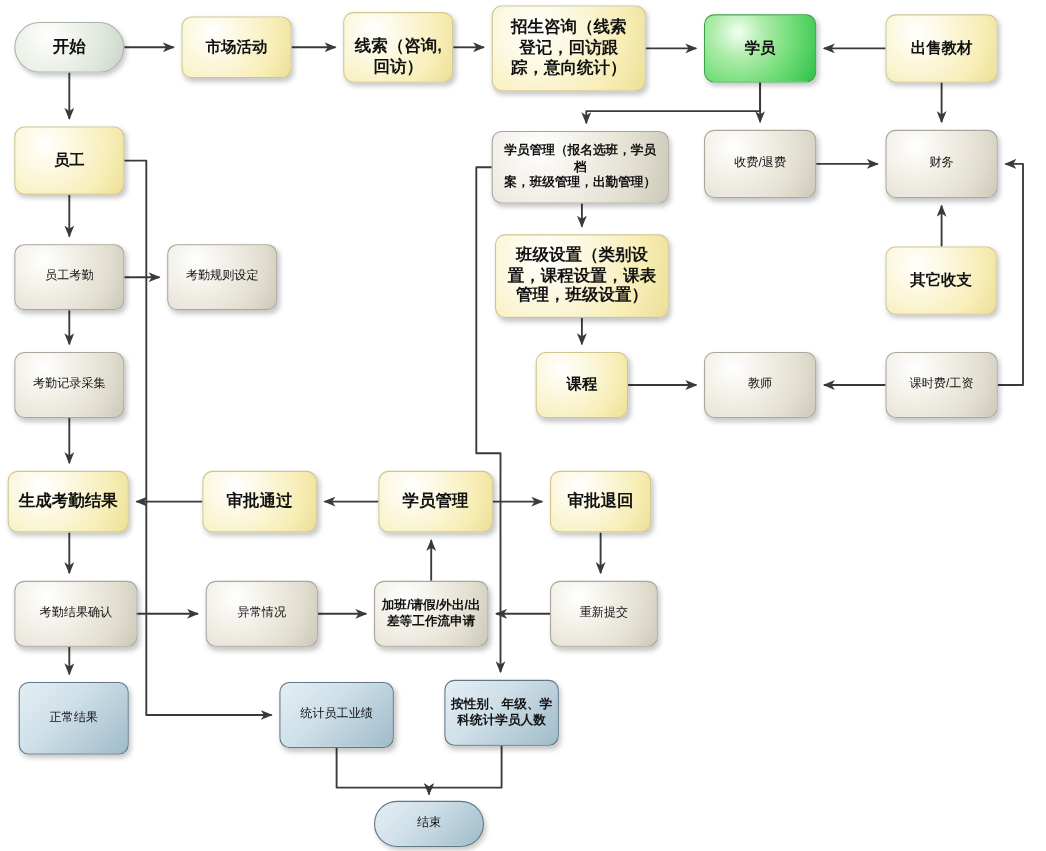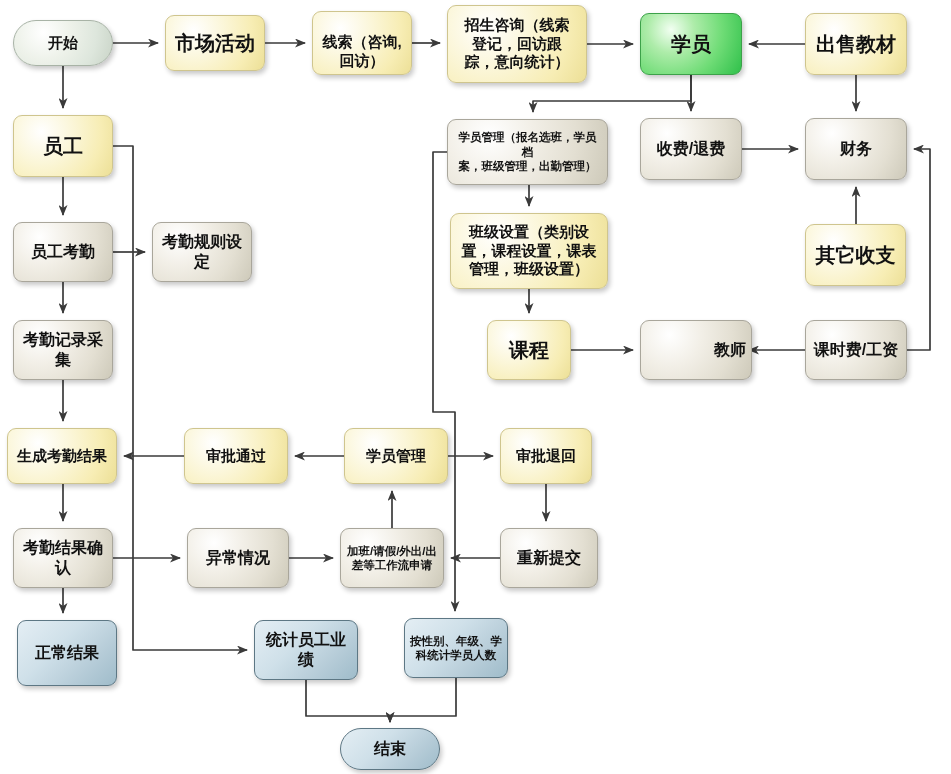--- a/index.html
+++ b/index.html
@@ -22,23 +22,23 @@
   .n-green{border:1px solid #3da14a;
      background:radial-gradient(circle at 30% 26%, #f2fff2 0%, #aeeCaa 28%, #6fdc76 62%, #2fc04a 100%);}
   
   .n-blue{border:1px solid #5d7784;border-width:1.5px;
      background:linear-gradient(135deg,#e4eef4 0%,#cfe0e9 40%,#b6ccd8 72%, #9fbcca 100%);}
   
   .pill{border-radius:999px;}
   .n-start{border:1px solid #a8b3a6;
      background:radial-gradient(circle at 30% 26%, #ffffff 0%, #eef2ea 36%, #dde6dc 70%, #c8d3c6 100%);}
 
-  .f-lg{font-size:20px;font-weight:bold;}
+  .f-lg{font-size:14px;font-weight:bold;}
   .f-md{font-size:15px;font-weight:bold;}
-  .f-sm{font-size:16px;font-weight:bold;}
+  .f-sm{font-size:11px;font-weight:normal;}
   .f-xs{font-size:11.5px;font-weight:bold;}
 </style>
 </head>
 <body>
 
 <div id="canvas">
   <svg class="edges">
     <defs>
       <marker id="ah" markerWidth="11" markerHeight="9" refX="10" refY="4.5" orient="auto" markerUnits="userSpaceOnUse">
         <path d="M0,0 L11,4.5 L0,9 L3,4.5 Z" fill="#3a3a3a"></path>
@@ -129,39 +129,39 @@
       </div>
       <div class="node n-yellow f-lg" style="left: 805px; top: 224px; width: 101px; height: 62px;">
         <span style="white-space: pre-line;">其它收支</span>
       </div>
       <div class="node n-grey f-sm" style="left: 13px; top: 320px; width: 100px; height: 60px;">
         <span style="white-space: pre-line;">考勤记录采集</span>
       </div>
       <div class="node n-yellow f-lg" style="left: 487px; top: 320px; width: 84px; height: 60px;">
         <span style="white-space: pre-line;">课程</span>
       </div>
-      <div class="node n-grey f-sm" style="left: 640px; top: 320px; width: 112px; height: 60px; justify-content: flex-end;">
+      <div class="node n-grey f-sm" style="left: 640px; top: 320px; width: 102px; height: 60px;">
         <span style="white-space: pre-line;">教师</span>
       </div>
       <div class="node n-grey f-sm" style="left: 805px; top: 320px; width: 102px; height: 60px;">
         <span style="white-space: pre-line;">课时费/工资</span>
       </div>
       <div class="node n-yellow f-md" style="left: 7px; top: 428px; width: 110px; height: 56px;">
         <span style="white-space: pre-line;">生成考勤结果</span>
       </div>
       <div class="node n-yellow f-md" style="left: 184px; top: 428px; width: 104px; height: 56px;">
         <span style="white-space: pre-line;">审批通过</span>
       </div>
       <div class="node n-yellow f-md" style="left: 344px; top: 428px; width: 104px; height: 56px;">
         <span style="white-space: pre-line;">学员管理</span>
       </div>
       <div class="node n-yellow f-md" style="left: 500px; top: 428px; width: 92px; height: 56px;">
         <span style="white-space: pre-line;">审批退回</span>
       </div>
-      <div class="node n-grey f-sm" style="left: 13px; top: 528px; width: 100px; height: 60px;">
+      <div class="node n-grey f-sm" style="left: 13px; top: 528px; width: 112px; height: 60px;">
         <span style="white-space: pre-line;">考勤结果确认</span>
       </div>
       <div class="node n-grey f-sm" style="left: 187px; top: 528px; width: 102px; height: 60px;">
         <span style="white-space: pre-line;">异常情况</span>
       </div>
       <div class="node n-grey f-xs" style="left: 340px; top: 528px; width: 104px; height: 60px;">
         <span style="white-space: pre-line;">加班/请假/外出/出
 差等工作流申请</span>
       </div>
       <div class="node n-grey f-sm" style="left: 500px; top: 528px; width: 98px; height: 60px;">

